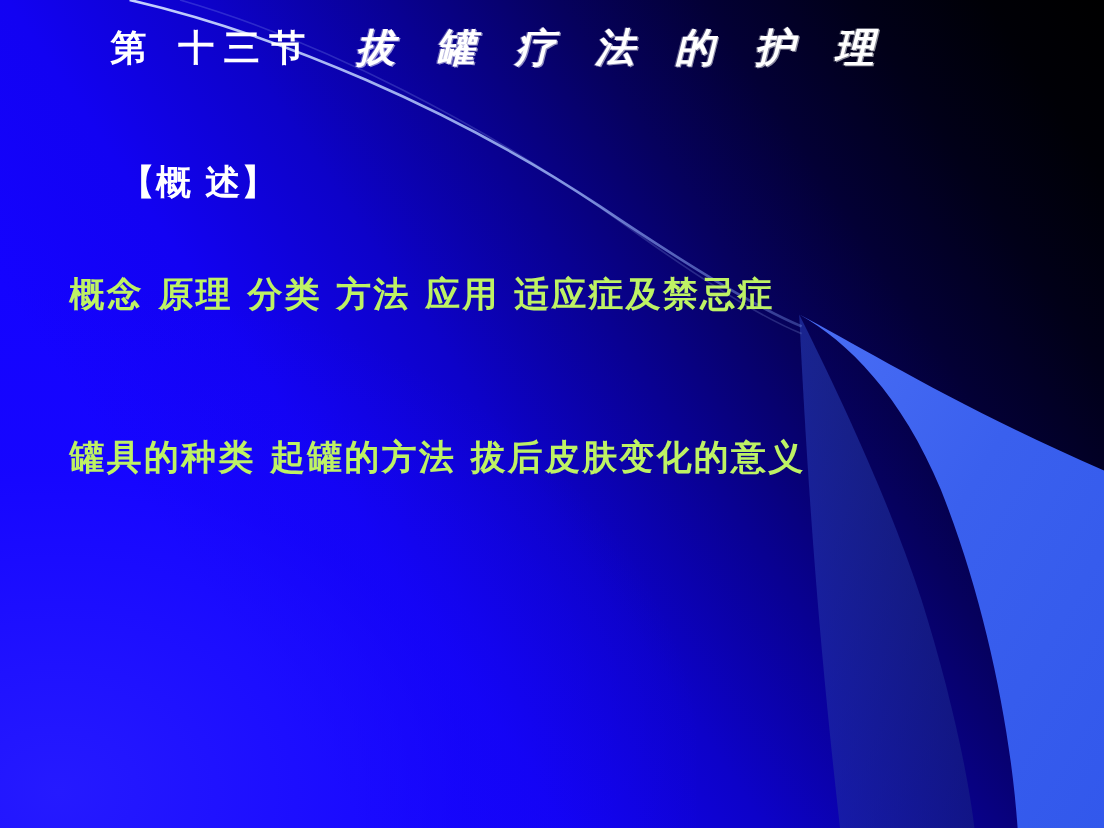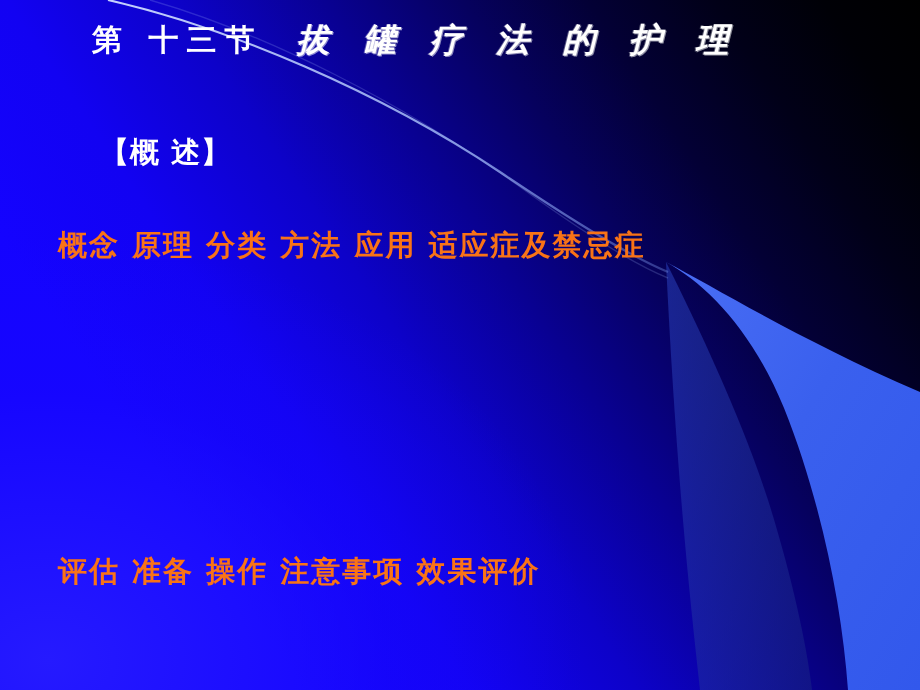--- a/index.html
+++ b/index.html
@@ -86,21 +86,21 @@
   }
 
   .line {
     position: absolute;
     white-space: nowrap;
     font-size: 29px;
     font-weight: bold;
     letter-spacing: 1px;
   }
   .line.white { color: #ffffff; }
-  .line.gold  { color: #f97316; }
+  .line.gold  { color: #bef264; }
 
   .l-overview   { left: 60px; top: 133px; margin-left: 40px; }
   .l-topics1    { left: 58px; top: 226px; letter-spacing: 2px; }
   .l-topics2    { left: 58px; top: 362px; letter-spacing: 2px; }
   .l-procedure  { left: 60px; top: 458px; }
   .l-steps      { left: 58px; top: 552px; letter-spacing: 2px; }
 </style>
 </head>
 <body>
 
@@ -152,18 +152,18 @@
   <div class="content">
 
     <div class="title-row">
       <span class="title-plain">第 十三节</span><span class="title-brush">拔 罐 疗 法 的 护 理</span>
     </div>
 
     <div class="line white l-overview">【概 述】</div>
 
     <div class="line gold l-topics1">概念  原理  分类  方法  应用  适应症及禁忌症</div>
 
+    <div class="line gold l-topics2">罐具的种类    起罐的方法    拔后皮肤变化的意义</div>
 
 
-    <div class="line gold l-steps">评估   准备   操作   注意事项   效果评价</div>
 
   </div>
 </div>
 
 </body></html>

